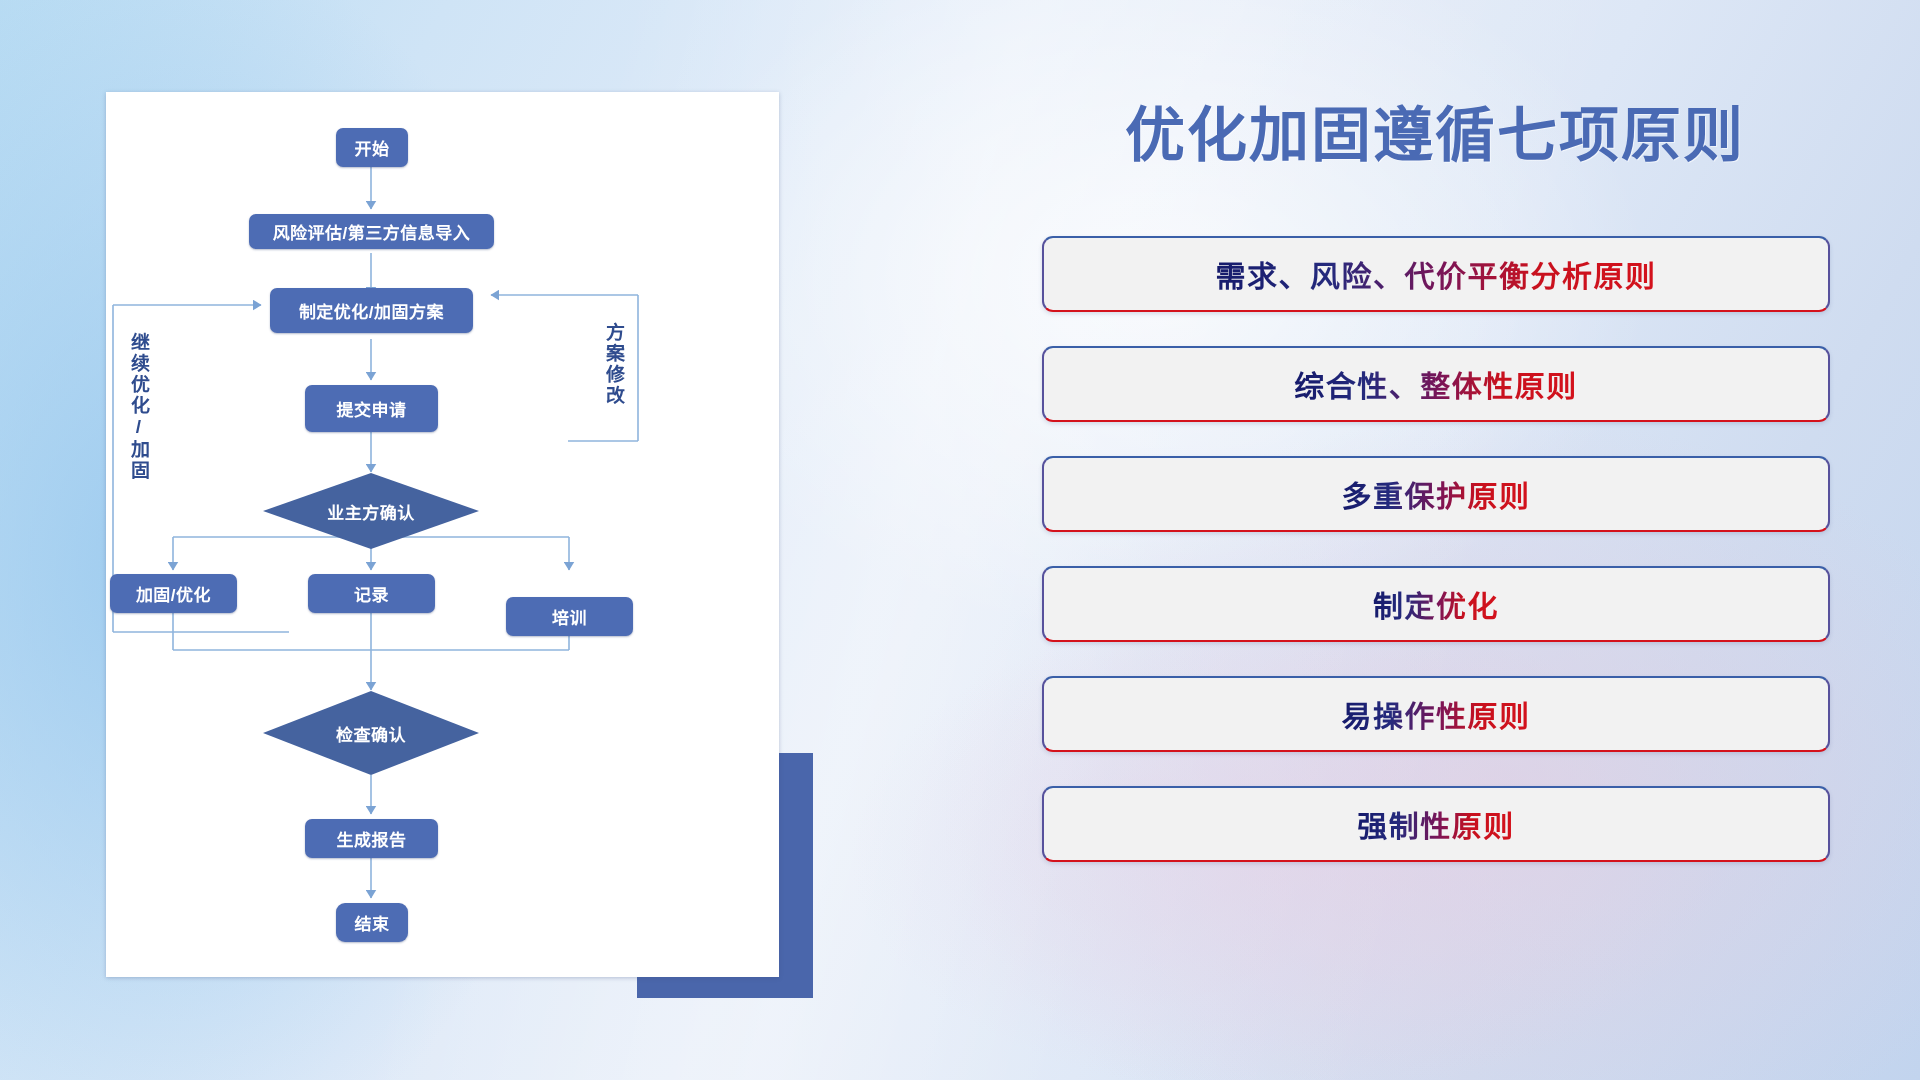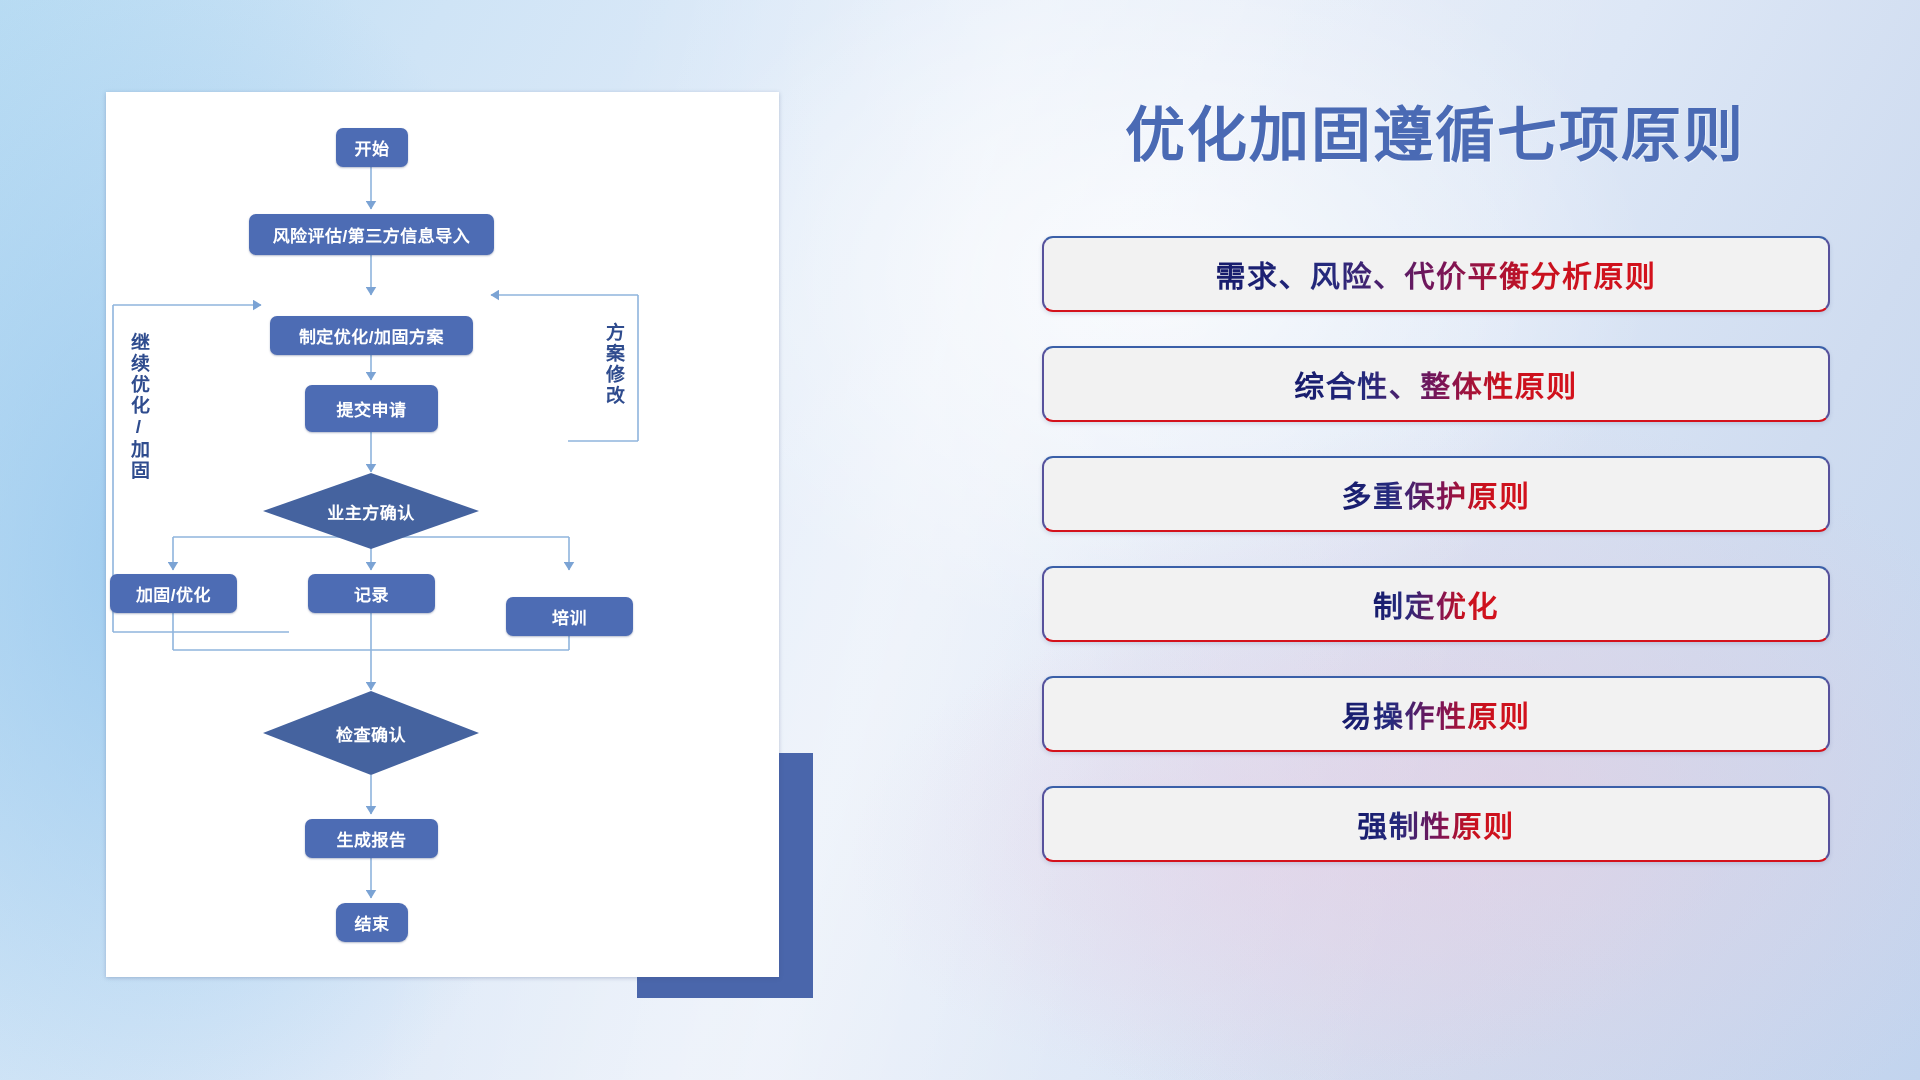--- a/index.html
+++ b/index.html
@@ -244,23 +244,23 @@
         <line x1="265" y1="558" x2="265" y2="598" marker-end="url(#arrow-down)"></line>
 
         <line x1="265" y1="683" x2="265" y2="722" marker-end="url(#arrow-down)"></line>
 
         <line x1="265" y1="766" x2="265" y2="806" marker-end="url(#arrow-down)"></line>
       </g>
     </svg>
 
     <div class="node" style="left:230px; top:36px; width:72px; height:39px;">开始</div>
 
-    <div class="node" style="left:143px; top:122px; width:245px; height:41px;">风险评估/第三方信息导入</div>
-
-    <div class="node" style="left:164px; top:224px; width:203px; height:39px;">制定优化/加固方案</div>
+    <div class="node" style="left:143px; top:122px; width:245px; height:35px;">风险评估/第三方信息导入</div>
+
+    <div class="node" style="left:164px; top:196px; width:203px; height:45px;">制定优化/加固方案</div>
 
     <div class="node" style="left:199px; top:293px; width:133px; height:47px;">提交申请</div>
 
     <div class="diamond-wrap" style="left:157px; top:381px; width:216px; height:76px;">
       <span class="diamond-shape"></span>
       <span class="diamond-label">业主方确认</span>
     </div>
 
     <div class="node" style="left:4px; top:482px; width:127px; height:39px;">加固/优化</div>
 

